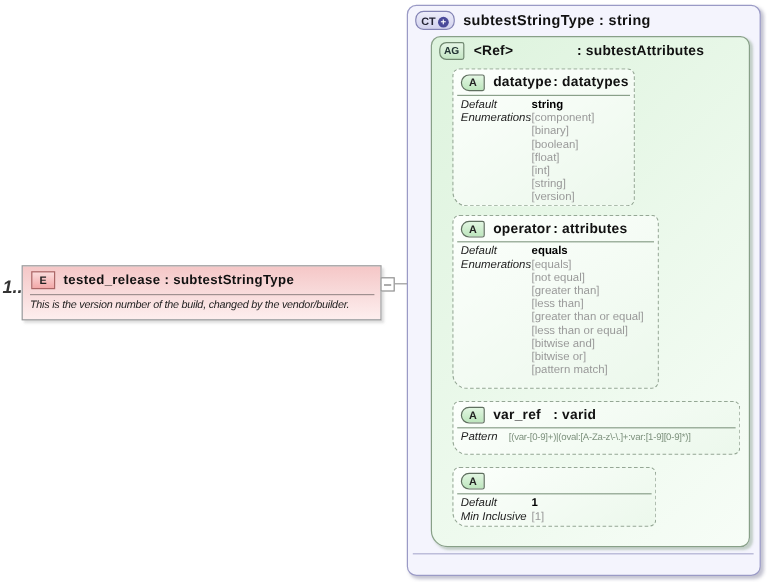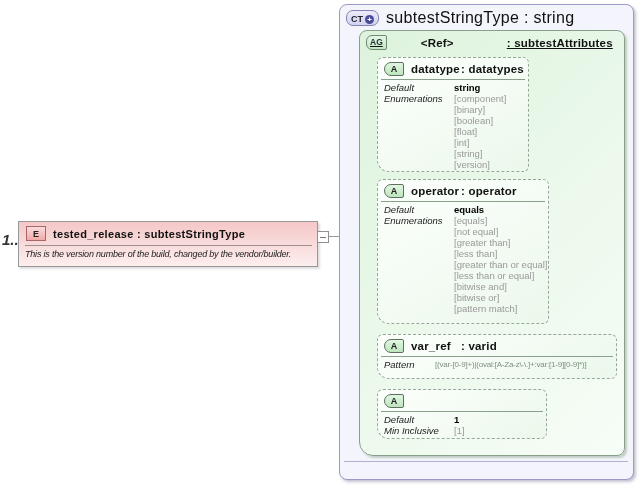--- a/index.html
+++ b/index.html
@@ -48,42 +48,41 @@
   .ct-head { display:flex; align-items:center; gap:7px; padding:4px 6px 0 6px; }
   .badge-ct {
     display:flex; align-items:flex-end; gap:2px; padding:1px 4px; height:12px;
     background:linear-gradient(#ececfa,#d2d2ee); border:1px solid #8282b4;
     border-radius:7px; font-size:9px; font-weight:bold; color:#223;
   }
   .ct-plus {
     width:9px; height:9px; border-radius:50%; background:#4a4a9a; color:#fff;
     font-size:8px; line-height:9px; text-align:center; font-weight:bold;
   }
-  .ct-title { font-weight:normal; font-size:16px; letter-spacing:.3px; }
+  .ct-title { font-weight:bold; font-size:12px; letter-spacing:.3px; }
   #ct-sep { position:absolute; left:344px; top:461px; width:284px; height:1px; background:#b0b0d2; }
   #ct-annot {
     position:absolute; left:347px; top:465px; font-style:italic; font-size:9px;
     letter-spacing:-0.25px; color:#222; white-space:nowrap;
   }
 
   
   #ag-box {
     position:absolute; left:359px; top:30px; width:264px; height:424px;
     border:1px solid #88a088; border-radius:8px 8px 8px 14px;
     background:linear-gradient(135deg,#ddf3dd 0%,#ecf9ec 55%,#f7fdf7 100%);
     box-shadow:2px 2px 2px rgba(120,150,120,.4);
-    text-decoration:underline;
   }
   .ag-head { display:flex; align-items:center; gap:8px; padding:4px 5px 0 6px; }
   .badge-ag {
     padding:0 3px; height:13px; line-height:13px;
     background:linear-gradient(#e6f6e6,#c4e6c4); border:1px solid #708870;
     border-radius:6px 2px 2px 6px; font-size:8.5px; font-weight:bold; color:#233;
   }
-  .ag-title { font-weight:bold; font-size:11.5px; letter-spacing:.2px; white-space:nowrap;margin-left:26px; }
+  .ag-title { font-weight:bold; font-size:11.5px; letter-spacing:.2px; white-space:nowrap; }
   .ag-name { display:inline-block; min-width:86px; }
 
   
   .attr-box {
     position:absolute; border:1px dashed #95a795; border-radius:6px 6px 6px 12px;
     background:linear-gradient(150deg,#fcfffc 0%,#ecf8ec 100%); overflow:hidden;
   }
   #attr-datatype { left:377px; top:57px;  width:150px; height:113px; }
   #attr-operator { left:377px; top:179px; width:170px; height:143px; }
   #attr-varref   { left:377px; top:334px; width:238px; height:43px; }
@@ -93,21 +92,21 @@
   .badge-a {
     min-width:18px; height:12px; line-height:12px; text-align:center;
     background:linear-gradient(#e2f6e2,#bde6bd); border:1px solid #5f6f5f;
     border-radius:7px 2px 2px 7px; font-size:9px; font-weight:bold; color:#222;
   }
   .attr-title { font-weight:bold; font-size:11.5px; letter-spacing:.2px; white-space:nowrap; }
   .attr-name { display:inline-block; min-width:50px; }
   .attr-sep { height:1px; background:#8aa08a; margin:1px 3px 0 3px; }
   .props {
     display:grid; grid-template-columns:57px 1fr; padding:2px 2px 0 6px;
-    font-size:9.5px; line-height:11px; column-gap:13px;
+    font-size:9.5px; line-height:11px; column-gap:2px;
   }
   .props-narrow { grid-template-columns:38px 1fr; }
   .lbl { font-style:italic; color:#222; white-space:nowrap; }
   .val-b { font-weight:bold; color:#000; white-space:nowrap; }
   .val-g { color:#999; white-space:nowrap; }
   .enum-list span { display:block; color:#999; white-space:nowrap; }
   .pattern-val { font-size:8px; color:#7d917d; letter-spacing:-0.2px; }
 
   
   #conn-main    { left:316px; top:236px; width:49px; height:1px; }
@@ -180,21 +179,21 @@
         <span>[int]</span>
         <span>[string]</span>
         <span>[version]</span>
       </span>
     </div>
   </div>
 
   <div class="attr-box" id="attr-operator">
     <div class="attr-head">
       <span class="badge-a">A</span>
-      <span class="attr-title"><span class="attr-name">operator</span><span>: operator</span></span>
+      <span class="attr-title"><span class="attr-name">operator</span><span>: attributes</span></span>
     </div>
     <div class="attr-sep"></div>
     <div class="props">
       <span class="lbl">Default</span>
       <span class="val-b">equals</span>
       <span class="lbl">Enumerations</span>
       <span class="enum-list">
         <span>[equals]</span>
         <span>[not equal]</span>
         <span>[greater than]</span>

